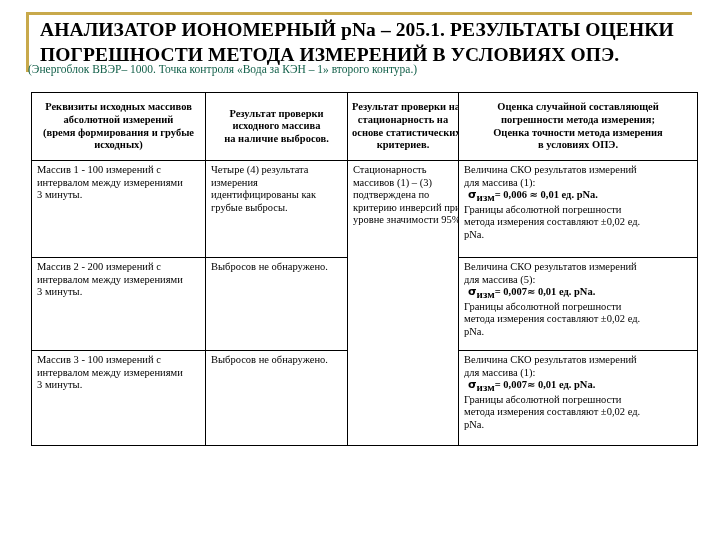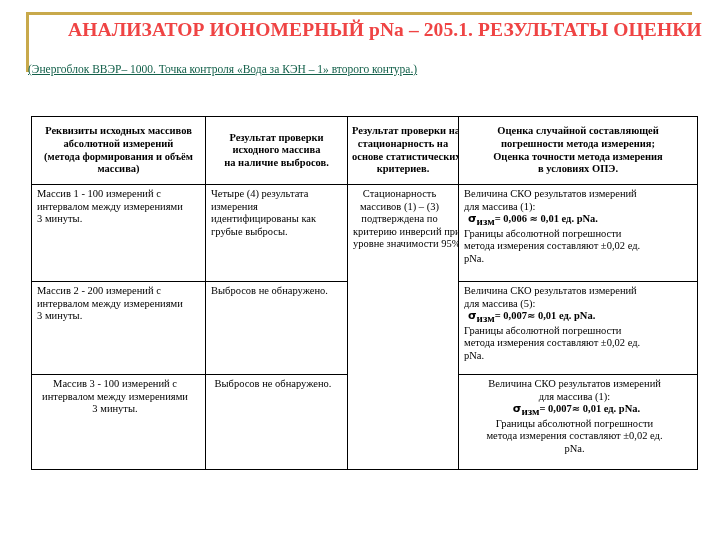--- a/index.html
+++ b/index.html
@@ -42,46 +42,44 @@
     top: 0px;
     width: 3px;
     height: 60px;
     background: #C8A94B;
   }
   .title-text {
     position: absolute;
     left: 14px;
     top: 5px;
     width: 652px;
-    color: #ef4444;
+    color: #000000;
     font-family: "Liberation Serif", "DejaVu Serif", serif;
     font-size: 19.5px;
     font-weight: bold;
     line-height: 25px;
     letter-spacing: 0.1px;
-    margin-left: 28px;
   }
   .subtitle-text {
     position: absolute;
     left: 28px;
     top: 62px;
     width: 640px;
     color: #13604A;
     font-family: "Liberation Serif", "DejaVu Serif", serif;
     font-size: 11.5px;
     font-weight: normal;
     line-height: 14px;
-    text-decoration: underline;
   }
 
   
   .data-table {
     position: absolute;
     left: 31px;
-    top: 116px;
+    top: 92px;
     width: 666px;
     border-collapse: collapse;
     table-layout: fixed;
     background: #ffffff;
   }
   .data-table td, .data-table th {
     border: 1px solid #000000;
     vertical-align: top;
     padding: 3px 12px 3px 5px;
     font-family: "Liberation Serif", "DejaVu Serif", serif;
@@ -99,28 +97,28 @@
     line-height: 12.6px;
   }
   .col-1 { width: 174px; }
   .col-2 { width: 142px; }
   .col-3 { width: 111px; }
   .col-4 { width: 239px; }
 
   .hdr-row { height: 68px; }
   .row-1 { height: 97px; }
   .row-2 { height: 93px; }
-  .row-3 { height: 95px; text-align: center; }
+  .row-3 { height: 95px; }
 
   .cell-body { font-weight: normal; }
   .cell-line { display: block; white-space: nowrap; }
 
   .stationary-cell {
     vertical-align: middle;
-    text-align: center;
+    text-align: left;
     padding-left: 5px;
   }
 
   .bold { font-weight: normal; }
   .sigma-line {
     font-weight: bold;
     display: block;
     padding-left: 4px;
     white-space: nowrap;
   }
@@ -142,39 +140,40 @@
 </head>
 <body>
 
 <div class="slide">
 
   <div class="title-block">
     <div class="title-rule-top"></div>
     <div class="title-rule-left"></div>
     <div class="title-text">
       <span>АНАЛИЗАТОР ИОНОМЕРНЫЙ  pNa – 205.1. РЕЗУЛЬТАТЫ ОЦЕНКИ</span><br>
+      <span>ПОГРЕШНОСТИ МЕТОДА ИЗМЕРЕНИЙ В УСЛОВИЯХ ОПЭ.</span>
     </div>
   </div>
 
   <div class="subtitle-text">(Энергоблок ВВЭР– 1000. Точка контроля  «Вода за КЭН – 1» второго контура.)</div>
 
   <table class="data-table">
     <colgroup>
       <col class="col-1">
       <col class="col-2">
       <col class="col-3">
       <col class="col-4">
     </colgroup>
     <thead>
       <tr class="hdr-row">
         <th>
           <span class="cell-line">Реквизиты исходных массивов</span>
           <span class="cell-line">абсолютной измерений</span>
-          <span class="cell-line">(метода формирования и объём</span>
-          <span class="cell-line">массива)</span>
+          <span class="cell-line">(время формирования и грубые</span>
+          <span class="cell-line">исходных)</span>
         </th>
         <th>
           <span class="cell-line">Результат проверки</span>
           <span class="cell-line">исходного массива</span>
           <span class="cell-line">на наличие выбросов.</span>
         </th>
         <th>
           <span class="cell-line">Результат проверки на</span>
           <span class="cell-line">стационарность на</span>
           <span class="cell-line">основе статистических</span>

